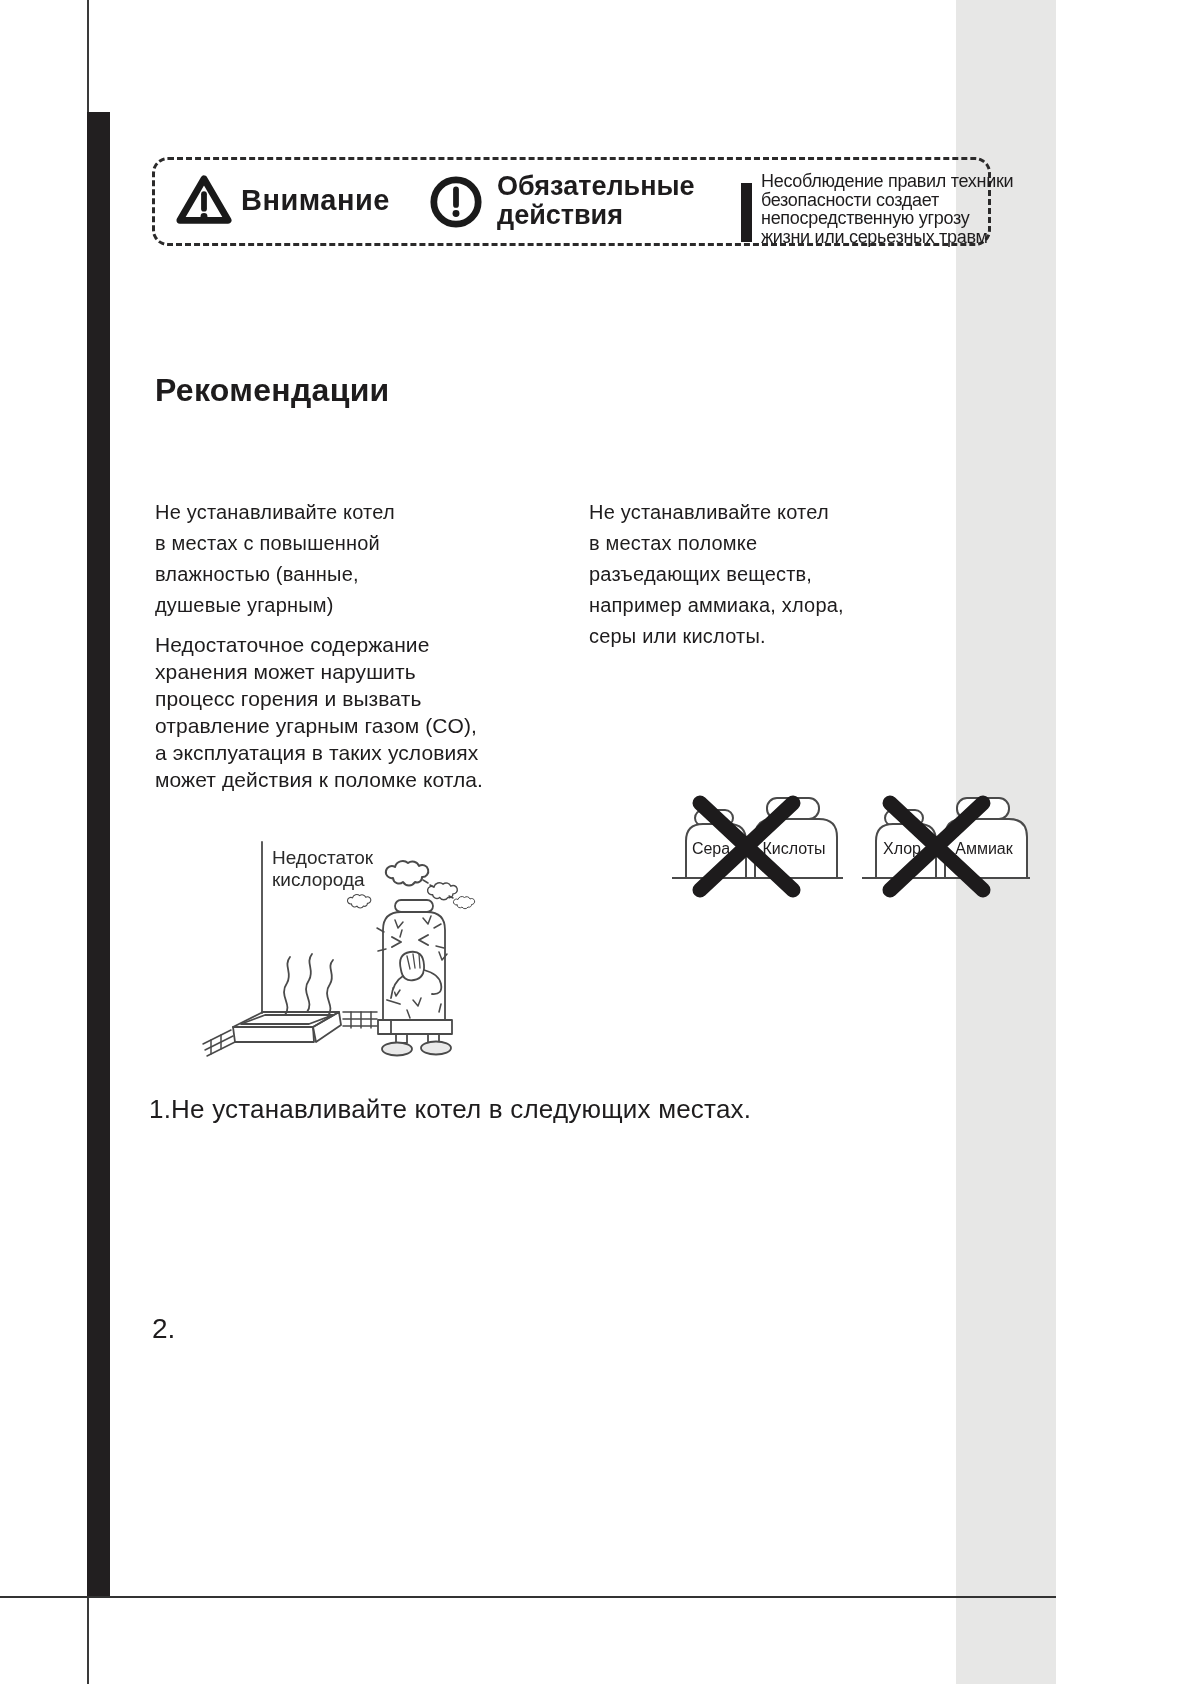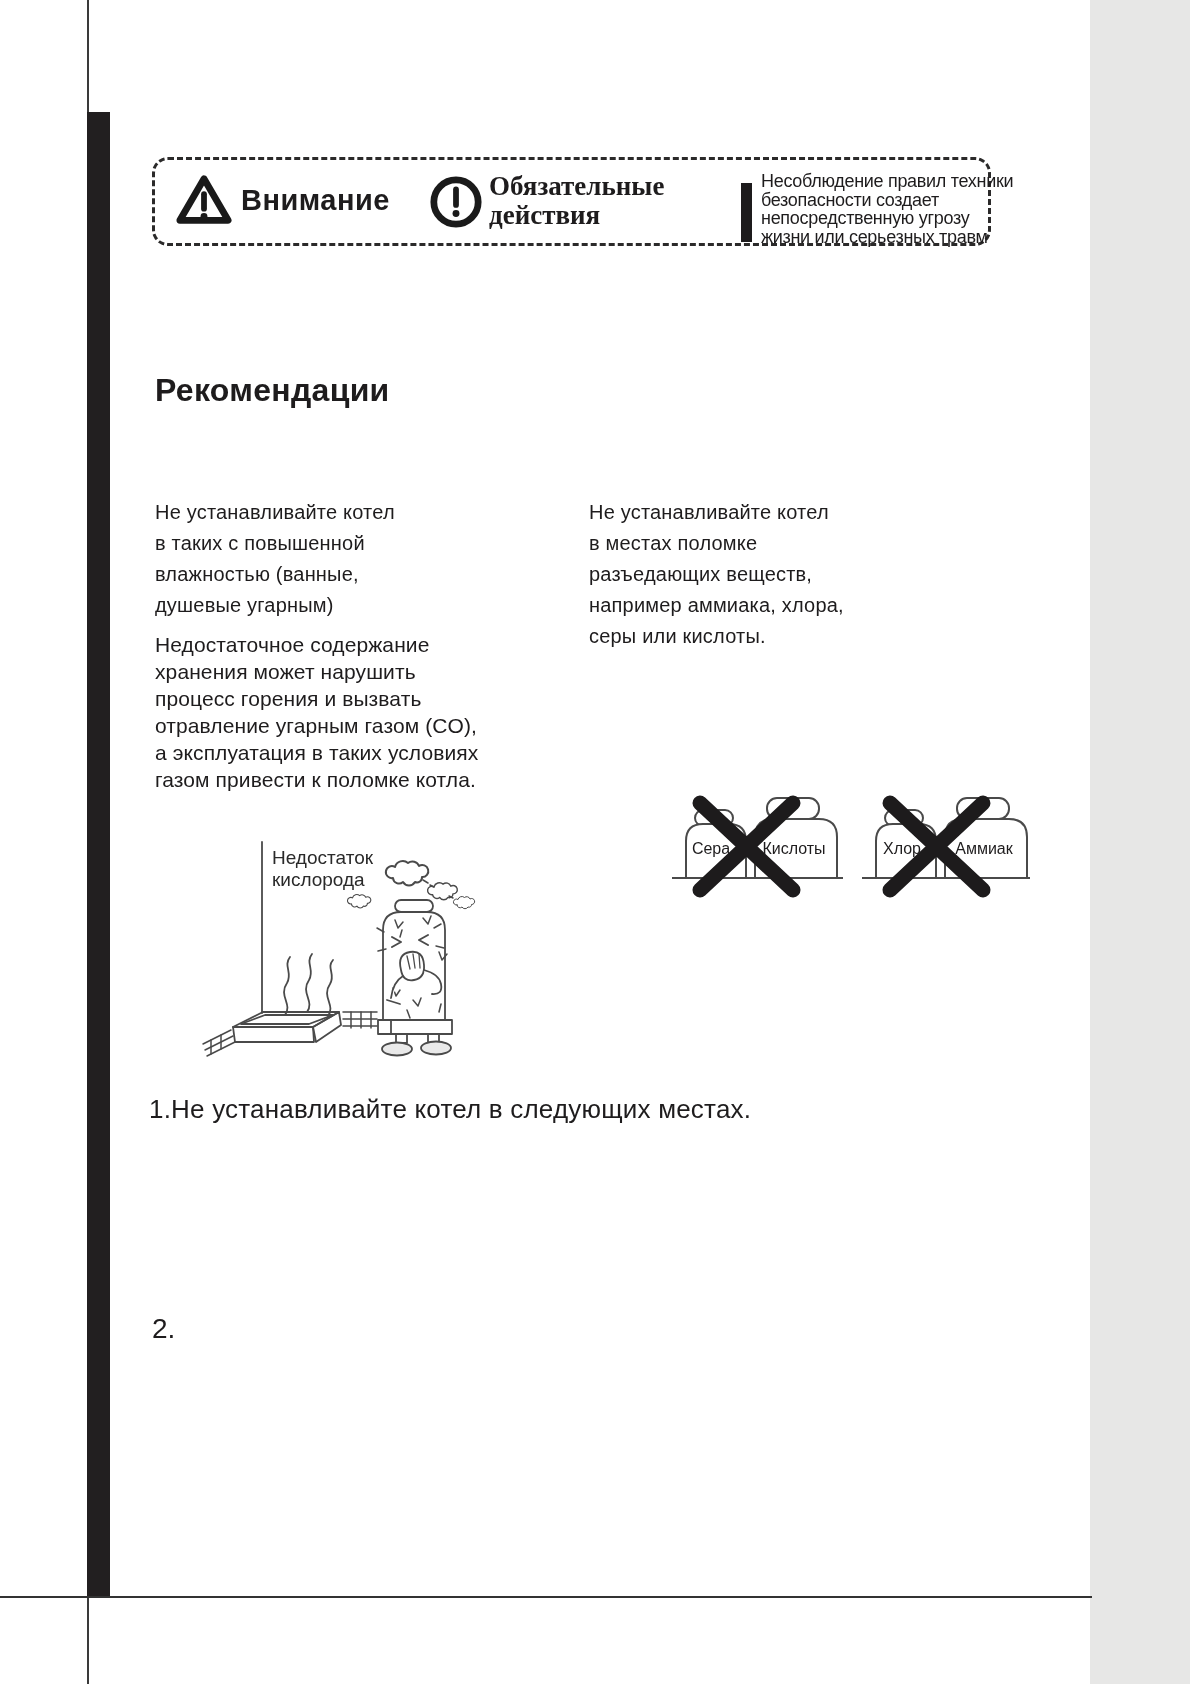--- a/index.html
+++ b/index.html
@@ -1,30 +1,30 @@
 <!DOCTYPE html>
 <html><head>
 <meta charset="utf-8">
 <style>
   html,body{margin:0;padding:0;background:#ffffff;}
   .page{
-    position:relative;width:1190px;height:1684px;background:#ffffff;
+    position:relative;width:1056px;height:1684px;background:#ffffff;
     font-family:"Liberation Sans","DejaVu Sans",sans-serif;color:#1e1c1d;overflow:hidden;
   }
   .abs{position:absolute;}
   .nowrap{white-space:nowrap;}
   
   .edge-strip{right:0;top:0;width:100px;height:1684px;background:#e7e7e6;}
   .spine-rule{left:87px;top:0;width:2px;height:1684px;background:#3a3a3a;}
   .spine-bar{left:87px;top:112px;width:23px;height:1486px;background:#221f20;}
   .bottom-rule{left:0;top:1596px;width:1092px;height:2px;background:#333;}
   
   .warnbox{left:152px;top:157px;width:833px;height:83px;border:3px dashed #2b2a2a;border-radius:16px;}
   .attn-label{left:86px;top:24px;font-size:29px;font-weight:bold;letter-spacing:.5px;}
-  .mand-label{left:334px;top:12px;font-size:27px;font-weight:bold;line-height:29px;font-family:Liberation Serif, serif;}
+  .mand-label{left:342px;top:12px;font-size:27px;font-weight:bold;line-height:29px;}
   .legend-divider{left:586px;top:23px;width:11px;height:59px;background:#1d1b1c;}
   .legend-note{left:606px;top:12px;font-size:18px;line-height:18.5px;letter-spacing:-0.3px;}
   
   .section-title{left:155px;top:372px;font-size:32px;font-weight:bold;letter-spacing:.3px;}
   .col-heading{font-size:20px;line-height:31px;letter-spacing:.2px;}
   .col-body{font-size:21px;line-height:27px;letter-spacing:.1px;}
   .lh{left:155px;top:497px;}
   .lb{left:155px;top:631px;}
   .rh{left:589px;top:497px;}
   .rb{left:589px;top:661px;}
@@ -64,31 +64,31 @@
       <div class="nowrap">безопасности создает</div>
       <div class="nowrap">непосредственную угрозу</div>
       <div class="nowrap">жизни или серьезных травм</div>
     </div>
   </div>
 
   <div class="abs section-title nowrap">Рекомендации</div>
 
   <div class="abs col-heading lh">
     <div class="nowrap">Не устанавливайте котел</div>
-    <div class="nowrap">в таких с повышенной</div>
+    <div class="nowrap">в местах с повышенной</div>
     <div class="nowrap">влажностью (ванные,</div>
     <div class="nowrap">душевые угарным)</div>
   </div>
   <div class="abs col-body lb">
     <div class="nowrap">Недостаточное содержание</div>
     <div class="nowrap">хранения может нарушить</div>
     <div class="nowrap">процесс горения и вызвать</div>
     <div class="nowrap">отравление угарным газом (CO),</div>
     <div class="nowrap">а эксплуатация в таких условиях</div>
-    <div class="nowrap">газом привести к поломке котла.</div>
+    <div class="nowrap">может действия к поломке котла.</div>
   </div>
 
   <div class="abs col-heading rh">
     <div class="nowrap">Не устанавливайте котел</div>
     <div class="nowrap">в местах поломке</div>
     <div class="nowrap">разъедающих веществ,</div>
     <div class="nowrap">например аммиака, хлора,</div>
     <div class="nowrap">серы или кислоты.</div>
   </div>
 

